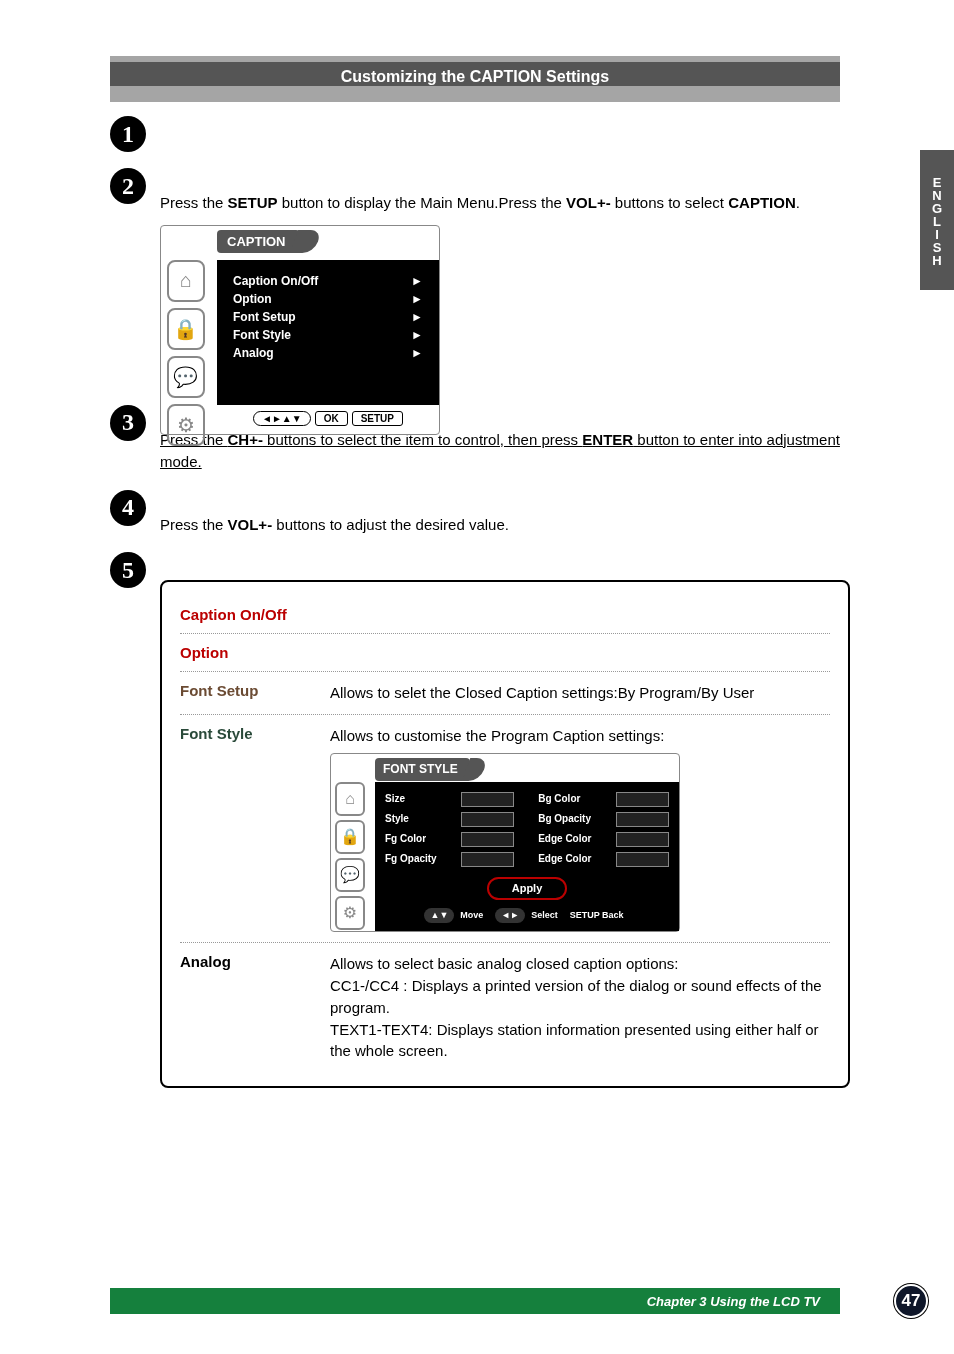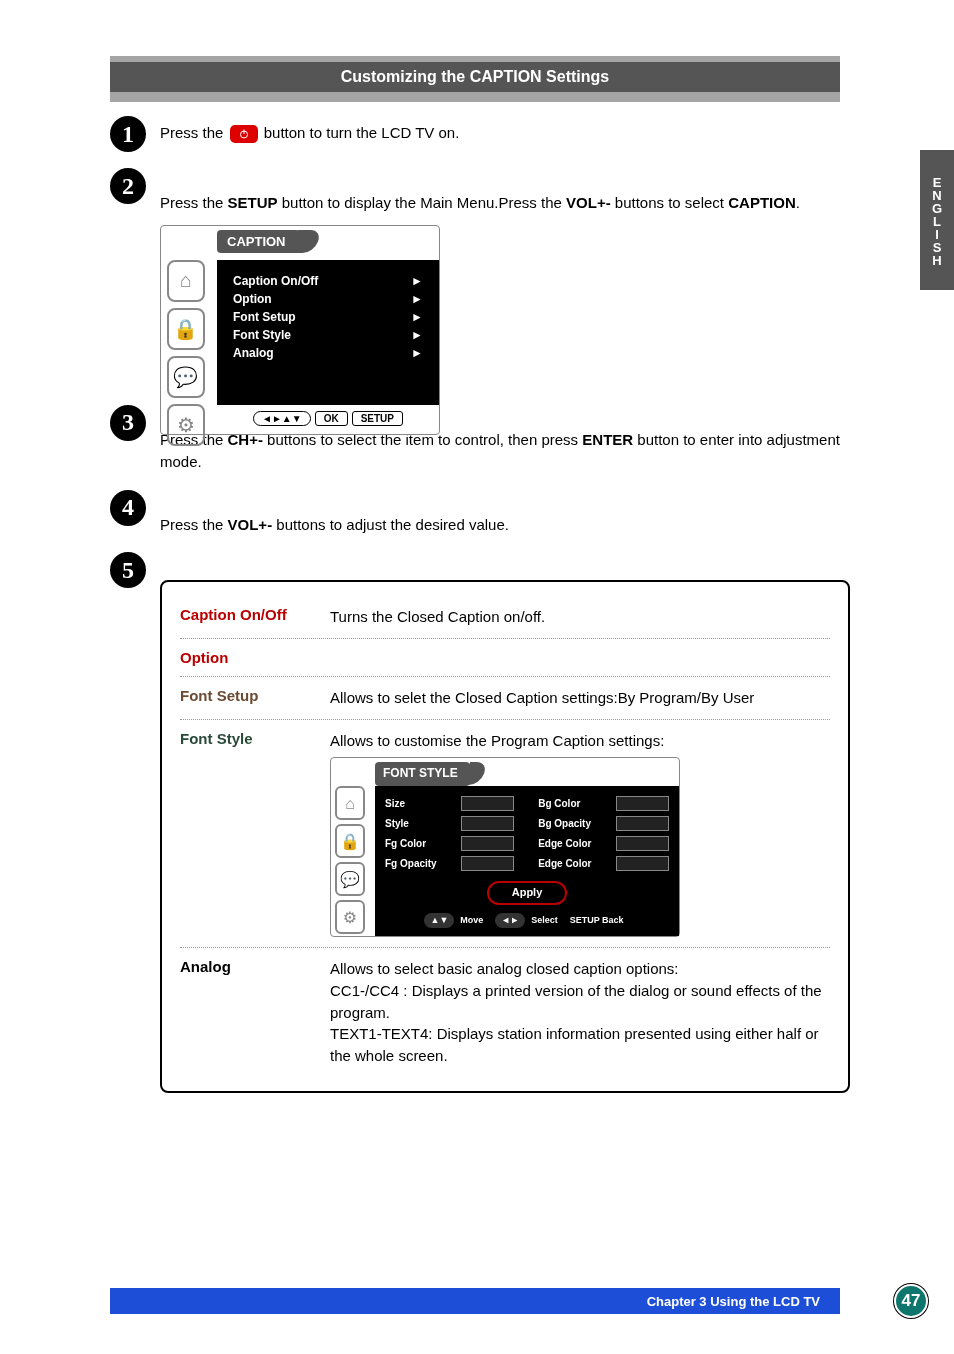--- a/index.html
+++ b/index.html
@@ -1,19 +1,19 @@
 <!DOCTYPE html>
 <html><head>
 <meta charset="utf-8">
 <style>
   * { box-sizing: border-box; margin: 0; padding: 0; }
   html, body { width: 954px; height: 1354px; font-family: Arial, Helvetica, sans-serif; background: #fff; color: #000; }
   .page { position: relative; width: 954px; height: 1354px; }
   .top-grey { position: absolute; top: 56px; left: 110px; width: 730px; height: 46px; background: #a5a5a5; }
-  .title-bar { position: absolute; top: 62px; left: 110px; width: 730px; height: 30px; background: #555; color: #fff; text-align: center; line-height: 30px; font-weight: bold; font-size: 16px; }
+  .title-bar { position: absolute; top: 62px; left: 110px; width: 730px; height: 24px; background: #555; color: #fff; text-align: center; line-height: 30px; font-weight: bold; font-size: 16px; }
   .side-tab { position: absolute; right: 0; top: 150px; width: 34px; height: 140px; background: #555; color: #fff; writing-mode: vertical-rl; text-orientation: upright; letter-spacing: -2px; font-weight: bold; font-size: 13px; display: flex; align-items: center; justify-content: center; }
   .content { position: absolute; top: 116px; left: 110px; width: 740px; }
   .step { display: flex; align-items: flex-start; margin-bottom: 16px; }
   .num-circle { width: 36px; height: 36px; border-radius: 50%; background: #000; color: #fff; font-weight: bold; font-size: 24px; display: flex; align-items: center; justify-content: center; margin-right: 14px; flex-shrink: 0; font-family: Georgia, serif; }
   .step-text { font-size: 15px; line-height: 1.5; padding-top: 6px; flex: 1; }
   .power-btn { display: inline-flex; align-items: center; justify-content: center; width: 28px; height: 18px; background: #d00; border-radius: 5px; vertical-align: middle; margin: 0 2px; position: relative; }
   .power-btn svg { width: 12px; height: 12px; stroke: #fff; fill: none; stroke-width: 2; }
 
   .osd-box { width: 280px; margin-left: 50px; margin-top: 10px; background: #fff; border: 1px solid #888; border-radius: 4px; position: relative; }
   .osd-icons { position:absolute; left:6px; top:34px; width:44px; }
@@ -41,45 +41,35 @@
   .fs-tab { position:absolute; top:4px; left:44px; background:#555; color:#fff; font-weight:bold; font-size:12px; padding:3px 12px 3px 8px; border-radius:4px; }
   .fs-tab::after { content:""; position:absolute; right:-14px; top:0; width:18px; height:100%; background:#555; border-radius:0 12px 12px 0; transform:skewX(-20deg);}
   .fs-inner { margin-left:44px; margin-top:28px; background:#000; color:#fff; font-size:10px; padding:10px 10px 6px; }
   .fs-grid { display:grid; grid-template-columns: auto 1fr auto 1fr; gap:5px 24px; align-items:center; font-weight:bold; }
   .fs-field { height:15px; border:1px solid #888; background:#222; }
   .fs-apply { margin:10px auto 4px; width:80px; text-align:center; border:2px solid #b00; border-radius:12px; font-weight:bold; font-size:11px; padding:2px 0; color:#fff; }
   .fs-footer { display:flex; gap:6px; justify-content:center; align-items:center; padding:4px 0 2px; font-size:9px; font-weight:bold; }
   .fs-key { background:#333; border-radius:8px; padding:1px 6px; }
   .fs-txt { margin-right:6px;text-align:center; }
 
-  .footer-bar { position:absolute; bottom:40px; left:110px; width:730px; height:26px; background:#1d4ed8; color:#fff; display:flex; align-items:center; justify-content:flex-end; padding-right:20px; font-weight:bold; font-size:13px; }
-  .page-num { position:absolute; bottom:36px; right:26px; width:34px; height:34px; border-radius:50%; background:#0f766e; color:#fff; display:flex; align-items:center; justify-content:center; font-weight:bold; font-size:17px; border:2px solid #fff; box-shadow:0 0 0 1px #000; }
+  .footer-bar { position:absolute; bottom:40px; left:110px; width:730px; height:26px; background:#15803d; color:#fff; display:flex; align-items:center; justify-content:flex-end; padding-right:20px; font-weight:bold; font-size:13px;font-style:italic; }
+  .page-num { position:absolute; bottom:36px; right:26px; width:34px; height:34px; border-radius:50%; background:#0f172a; color:#fff; display:flex; align-items:center; justify-content:center; font-weight:bold; font-size:17px; border:2px solid #fff; box-shadow:0 0 0 1px #000; }
 </style>
 </head>
 <body>
 
 <div class="page">
   <div class="top-grey"></div>
   <div class="title-bar">Customizing the CAPTION Settings</div>
   <div class="side-tab">ENGLISH</div>
 
   <div class="content">
 
     <div class="step">
       <div class="num-circle">1</div>
-      <div class="step-text">
-        <span>Press the </span>
-        <span class="power-btn">
-          <svg viewBox="0 0 24 24">
-              <circle cx="12" cy="13" r="7"></circle>
-              <line x1="12" y1="3" x2="12" y2="12"></line>
-            </svg>
-        </span>
-        <span> button to turn the LCD TV on.</span>
-      </div>
     </div>
 
     <div class="step" style="margin-bottom:6px;">
       <div class="num-circle">2</div>
       <div class="step-text" style="padding-top:24px;">
         <span>Press the </span><b>SETUP</b><span> button to display the Main Menu.Press the </span><b>VOL+-</b><span> buttons to select </span><b>CAPTION</b><span>.</span>
       </div>
     </div>
 
     <div class="osd-box">
@@ -114,41 +104,40 @@
       </div>
       <div class="osd-footer">
         <span class="osd-key pill">◄►▲▼</span>
         <span class="osd-key">OK</span>
         <span class="osd-key">SETUP</span>
       </div>
     </div>
 
     <div class="step" style="margin-top:-30px;">
       <div class="num-circle">3</div>
-      <div class="step-text" style="padding-top:24px;">
+      <div class="step-text" style="padding-top:24px;text-decoration:underline;">
         <span>Press the </span><b>CH+-</b><span> buttons to select the item to control, then press </span><b>ENTER</b><span> button to enter into adjustment mode.</span>
       </div>
     </div>
 
     <div class="step">
       <div class="num-circle">4</div>
       <div class="step-text" style="padding-top:24px;">
         <span>Press the </span><b>VOL+-</b><span> buttons to adjust the desired value.</span>
       </div>
     </div>
 
     <div class="step" style="align-items:flex-start;">
       <div class="num-circle">5</div>
       <div style="flex:1;"></div>
     </div>
 
     <div class="settings-table" style="margin-top:-24px;">
       <div class="settings-row">
         <div class="settings-label red">Caption On/Off</div>
-        <div class="settings-desc">Turns the Closed Caption on/off.</div>
       </div>
       <div class="settings-row">
         <div class="settings-label red">Option</div>
       </div>
       <div class="settings-row">
         <div class="settings-label brown">Font Setup</div>
         <div class="settings-desc">Allows to selet the Closed Caption settings:By Program/By User</div>
       </div>
       <div class="settings-row">
         <div class="settings-label green">Font Style</div>

